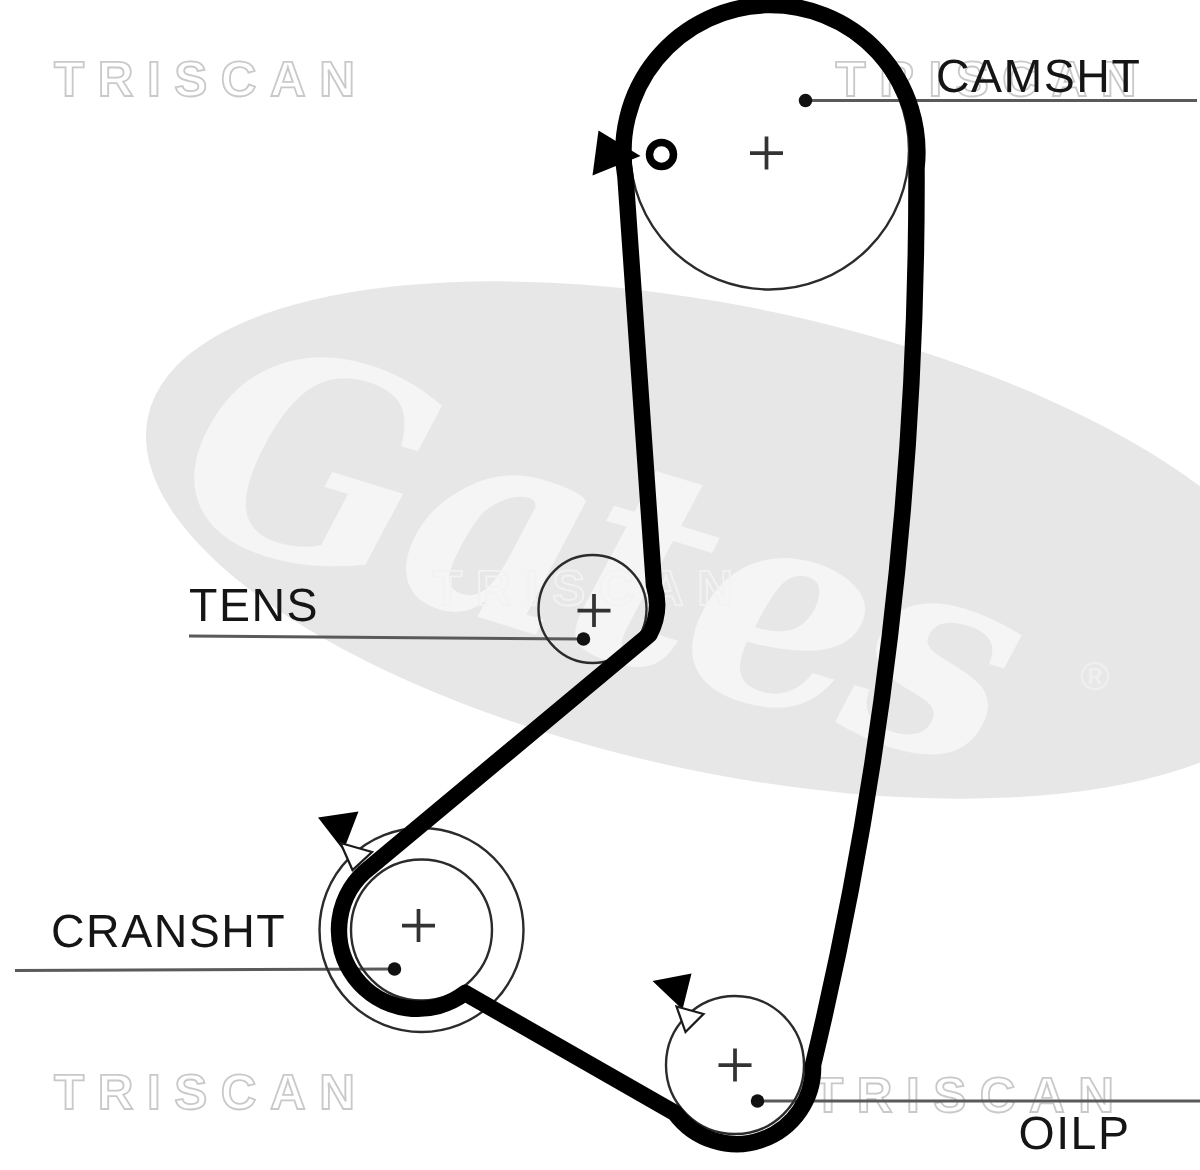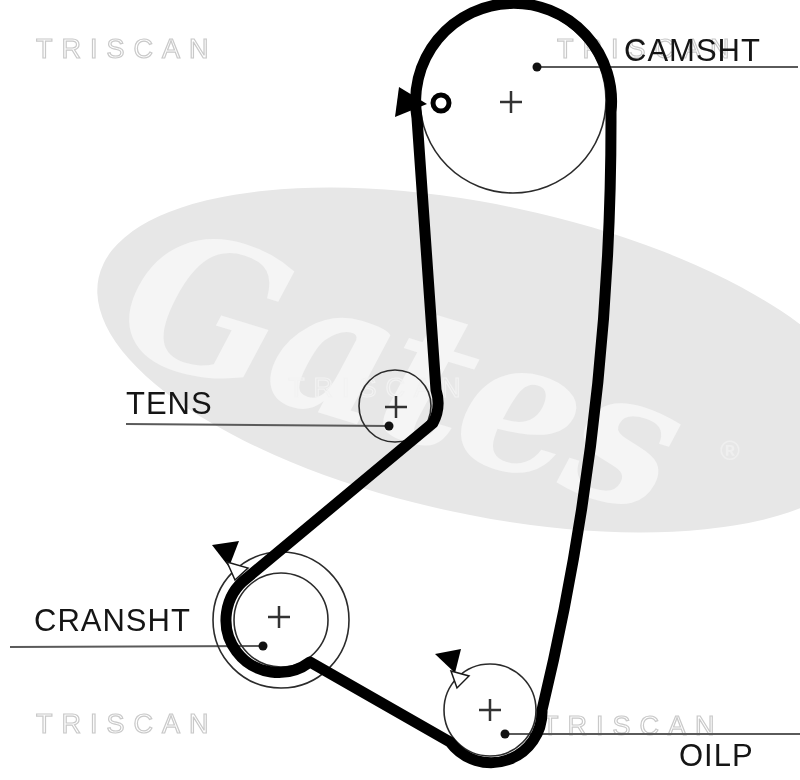--- a/index.html
+++ b/index.html
@@ -18,21 +18,21 @@
     position:absolute;left:158px;top:196px;
     font-family:"DejaVu Serif",serif;font-style:italic;font-weight:bold;
     font-size:188px;line-height:1;color:#f5f5f5;white-space:nowrap;
     transform:rotate(17deg);transform-origin:left top;letter-spacing:-6px;
   }
   .wm-reg{
     position:absolute;left:720px;top:436px;font-size:27px;color:#efefef;
     font-weight:bold;
   }
   .triscan{
-    position:absolute;font-size:27px;font-weight:normal;letter-spacing:9px;
+    position:absolute;font-size:33px;font-weight:bold;letter-spacing:9px;
     color:transparent;-webkit-text-stroke:1.2px #c9c9c9;white-space:nowrap;
   }
   .triscan.light{-webkit-text-stroke-color:#f2f2f2;}
   .t1{left:36px;top:34px;}
   .t2{left:557px;top:34px;}
   .t3{left:288px;top:373px;}
   .t4{left:36px;top:709px;}
   .t5{left:542px;top:711px;}
 
   

